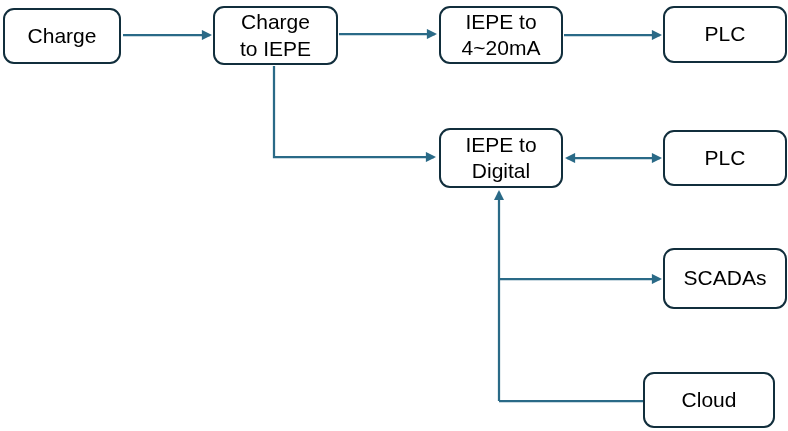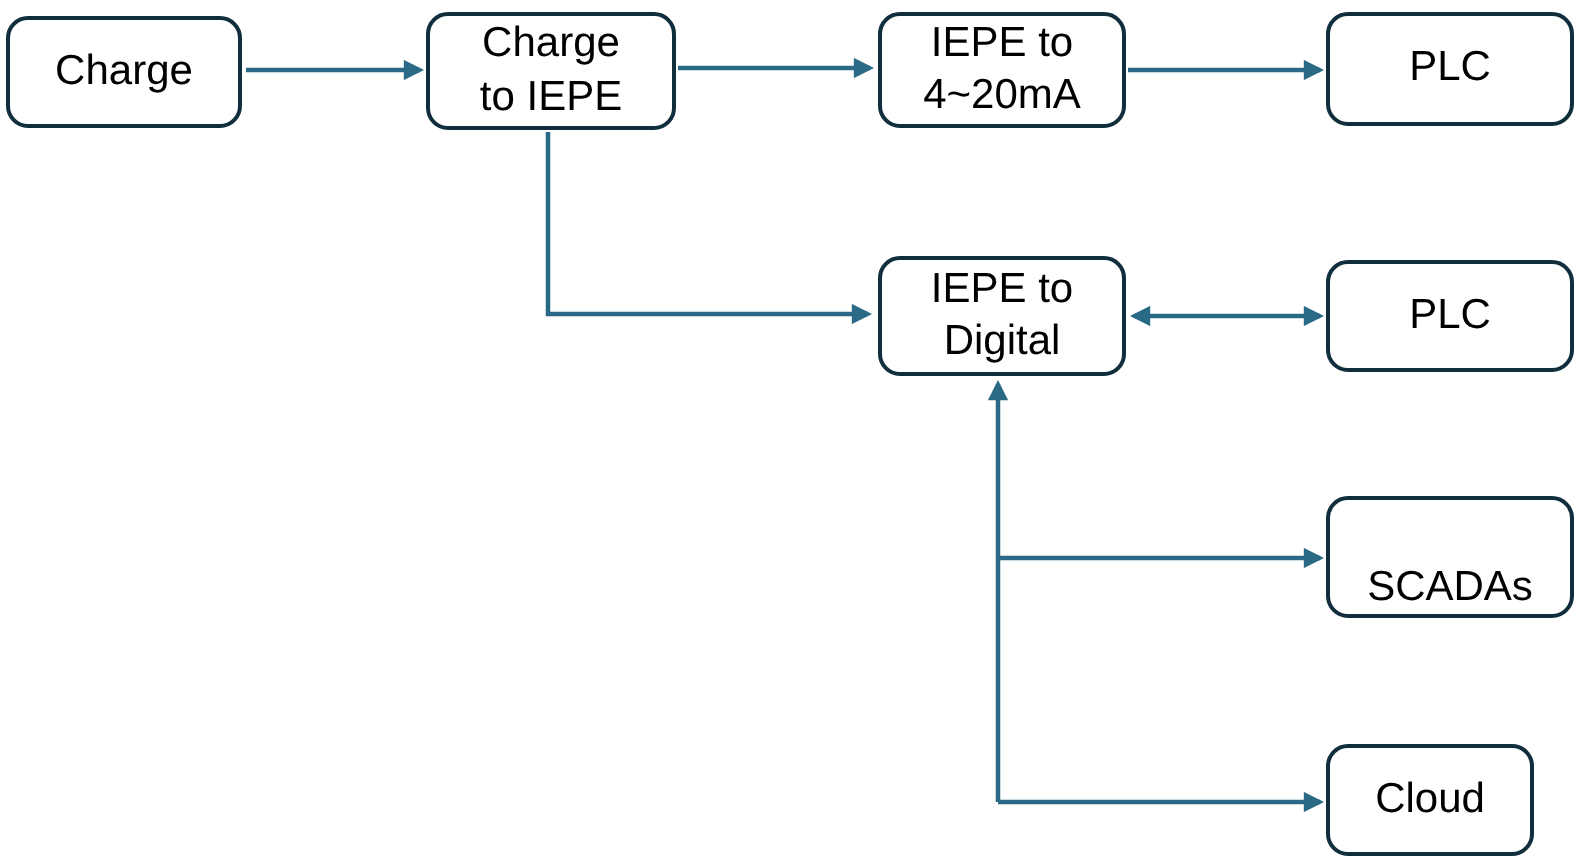--- a/index.html
+++ b/index.html
@@ -92,21 +92,21 @@
 
   <div class="node" style="left:439px; top:128px; width:124px; height:60px;">
     <span>IEPE to
 Digital</span>
   </div>
 
   <div class="node" style="left:663px; top:130px; width:124px; height:56px;">
     <span>PLC</span>
   </div>
 
-  <div class="node" style="left:663px; top:248px; width:124px; height:61px;align-items:flex-end;">
+  <div class="node" style="left:663px; top:248px; width:124px; height:61px;">
     <span>SCADAs</span>
   </div>
 
-  <div class="node" style="left:663px; top:372px; width:104px; height:56px;">
+  <div class="node" style="left:643px; top:372px; width:132px; height:56px;">
     <span>Cloud</span>
   </div>
 
 </div>
 
 </body></html>

